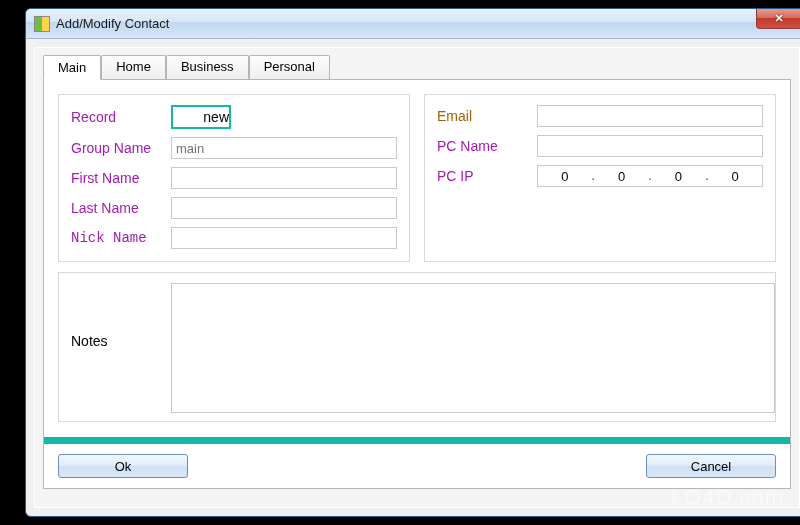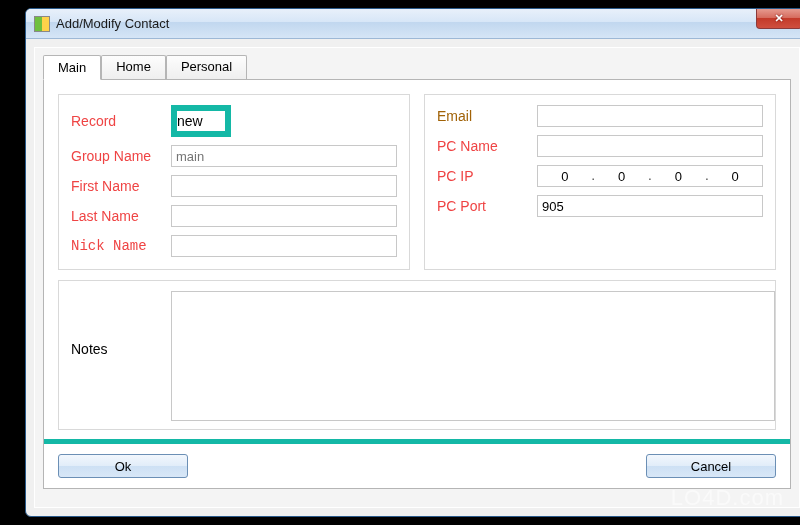--- a/index.html
+++ b/index.html
@@ -85,26 +85,26 @@
     display: flex;
     padding: 14px 14px 0 14px;
     gap: 14px;
   }
   .fieldset {
     border: 1px solid #d9d9d9;
     padding: 10px 12px;
     flex: 1;
   }
   .row { display: flex; align-items: center; margin-bottom: 8px; }
-  .lbl { width: 100px; font-size: 14px; color: #ef4444; }
+  .lbl { width: 100px; font-size: 14px; color: #a21caf; }
   .lbl.link { color: #a16207; cursor: pointer; }
   .val-static {
-    width: 60px; text-align: left;
+    width: 60px; text-align: right;
     font-size: 14px;
-    border: 6px solid #14b8a6;
+    border: 2px solid #14b8a6;
     padding: 2px 0;
     background: #fff;
   }
   input.txt {
     flex: 1;
     border: 1px solid #c8c8c8;
     background: #fff;
     height: 22px;
     padding: 2px 4px;
     font-size: 13px;
@@ -139,21 +139,21 @@
     background: #fff;
     overflow-y: scroll;
     font-family: inherit;
     font-size: 13px;
     padding: 4px;
     resize: none;
   }
   .btnbar {
     position: absolute;
     left: 0; right: 0; bottom: 0;
-    border-top: 5px solid #14b8a6;
+    border-top: 7px solid #14b8a6;
     padding: 10px 14px;
     display: flex;
     justify-content: space-between;
     background: #fff;
   }
   button.dlg {
     width: 130px; height: 24px;
     border: 1px solid #6b8fb5;
     border-radius: 3px;
     background: linear-gradient(to bottom, #f2f7fd 0%, #e2edf9 48%, #cde0f4 49%, #d8e7f7 100%);
@@ -182,20 +182,21 @@
       <div class="close-btn">
         <span class="close-x">✕</span>
       </div>
     </div>
   </div>
 
   <div class="client">
     <div class="tabstrip">
       <div class="tab active">Main</div>
       <div class="tab">Home</div>
+      <div class="tab">Business</div>
       <div class="tab">Personal</div>
     </div>
 
     <div class="tabpanel">
       <div class="cols">
         <div class="fieldset">
           <div class="row">
             <div class="lbl">Record</div>
             <div class="val-static">new</div>
           </div>
@@ -231,24 +232,20 @@
             <div class="ip">
               <input value="0" style="">
               <span class="dot">.</span>
               <input value="0" style="">
               <span class="dot">.</span>
               <input value="0" style="">
               <span class="dot">.</span>
               <input value="0" style="">
             </div>
           </div>
-          <div class="row">
-            <div class="lbl">PC Port</div>
-            <input class="txt" value="905" style="">
-          </div>
         </div>
       </div>
 
       <div class="notes-wrap">
         <div class="notes-lbl">Notes</div>
         <textarea class="notes-area" style=""></textarea>
       </div>
 
       <div class="btnbar">
         <button class="dlg">Ok</button>

